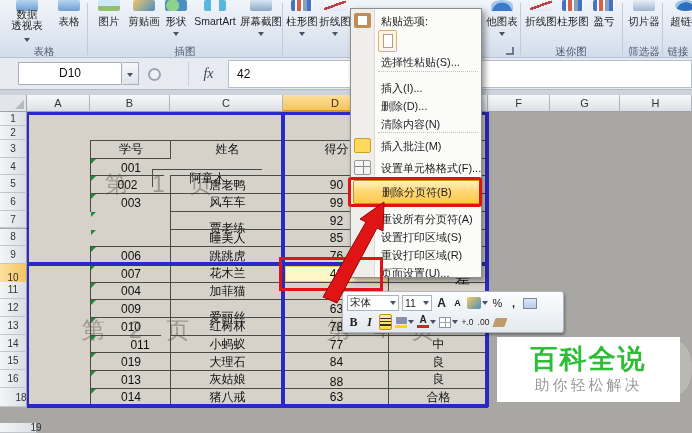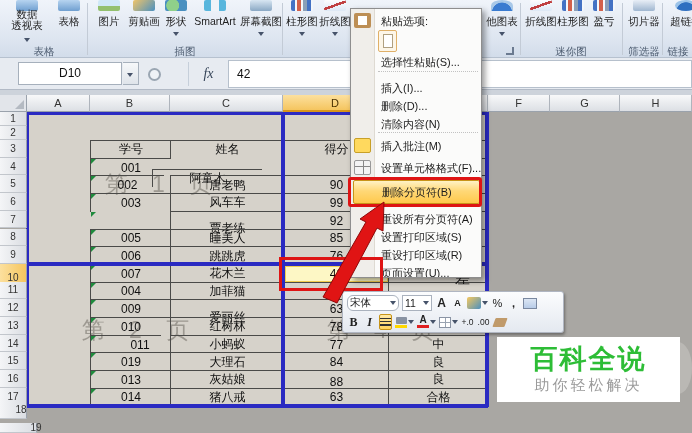--- a/index.html
+++ b/index.html
@@ -253,21 +253,21 @@
         <div class="mi">删除分页符(B)</div>
       </div>
       <div class="mi" style="top:202px;">重设所有分页符(A)</div>
       <div class="mi" style="top:220px;">设置打印区域(S)</div>
       <div class="mi" style="top:238px;">重设打印区域(R)</div>
       <div class="mi" style="top:256px;">页面设置(U)...</div>
     </div>
 
   <div id="minibar">
     <div class="mrow" style="top:2px;">
-      <div class="msel" style="width:52px;border-radius:6px;">
+      <div class="msel" style="width:52px;">
         <span>宋体</span>
         <span class="da2"></span>
       </div>
       <div class="msel" style="width:30px;">
         <span>11</span>
         <span class="da2"></span>
       </div>
       <div class="mbtn">
           <span style="font-size:12px;font-weight:bold;">A</span>
         </div>
@@ -358,21 +358,21 @@
     <div class="rowhdr" style="top:228.5px;height:17.69999999999999px;">8</div>
     <div class="rowhdr" style="top:246.2px;height:17.69999999999999px;">9</div>
     <div class="rowhdr sel" style="top:263.9px;height:29px;">10</div>
     <div class="rowhdr" style="top:281.6px;height:17.699999999999932px;">11</div>
     <div class="rowhdr" style="top:299.29999999999995px;height:17.700000000000045px;">12</div>
     <div class="rowhdr" style="top:317px;height:17.69999999999999px;">13</div>
     <div class="rowhdr" style="top:334.7px;height:17.69999999999999px;">14</div>
     <div class="rowhdr" style="top:352.4px;height:17.700000000000045px;">15</div>
     <div class="rowhdr" style="top:370.1px;height:17.699999999999932px;">16</div>
     <div class="rowhdr" style="top:387.79999999999995px;height:17.700000000000045px;">17</div>
-    <div class="rowhdr" style="top:401px;height:17.69999999999999px;padding-left:16px;">18</div>
+    <div class="rowhdr" style="top:389px;height:17.69999999999999px;padding-left:16px;">18</div>
     <div class="rowhdr" style="top:423.2px;height:9.800000000000011px;padding-left:36px;">19</div>
     <div class="wm" style="left:163px;top:184px;">第 1 页</div>
     <div class="wm" style="left:140px;top:330px;">第 2 页</div>
     <div class="wm" style="left:385px;top:330px;">第 4 页</div>
     <div class="tcell " style="left:90px;width:81px;top:140px;height:18.69999999999999px;">学号</div>
     <div class="tcell " style="left:170px;width:114px;top:140px;height:18.69999999999999px;">姓名</div>
     <div class="tcell " style="left:283px;width:106px;top:140px;height:18.69999999999999px;">得分</div>
     <div class="tcell rb" style="left:388px;width:101px;top:140px;height:18.69999999999999px;"></div>
     <div class="tcell " style="left:90px;width:81px;top:157.7px;height:18.700000000000017px;">001</div>
     <div class="tcell " style="left:152px;width:110px;top:157.7px;height:18.700000000000017px;margin-top:11px;">阿童木</div>
@@ -385,21 +385,20 @@
     <div class="gtri" style="left:91px;top:176.4px;"></div>
     <div class="tcell " style="left:90px;width:81px;top:193.1px;height:18.700000000000017px;">003</div>
     <div class="tcell " style="left:170px;width:114px;top:193.1px;height:18.700000000000017px;">风车车</div>
     <div class="tcell " style="left:283px;width:106px;top:193.1px;height:18.700000000000017px;">99</div>
     <div class="tcell rb" style="left:388px;width:101px;top:193.1px;height:18.700000000000017px;"></div>
     <div class="gtri" style="left:91px;top:194.1px;"></div>
     <div class="tcell " style="left:170px;width:114px;top:210.8px;height:34px;">贾老练</div>
     <div class="tcell " style="left:283px;width:106px;top:210.8px;height:18.69999999999999px;">92</div>
     <div class="tcell rb" style="left:388px;width:101px;top:210.8px;height:18.69999999999999px;"></div>
     <div class="gtri" style="left:91px;top:211.8px;"></div>
-    <div class="tcell " style="left:90px;width:81px;top:228.5px;height:18.69999999999999px;">005</div>
     <div class="tcell " style="left:170px;width:114px;top:228.5px;height:18.69999999999999px;">睡美人</div>
     <div class="tcell " style="left:283px;width:106px;top:228.5px;height:18.69999999999999px;">85</div>
     <div class="tcell rb" style="left:388px;width:101px;top:228.5px;height:18.69999999999999px;"></div>
     <div class="gtri" style="left:91px;top:229.5px;"></div>
     <div class="tcell " style="left:90px;width:81px;top:246.2px;height:18.69999999999999px;">006</div>
     <div class="tcell " style="left:170px;width:114px;top:246.2px;height:18.69999999999999px;">跳跳虎</div>
     <div class="tcell " style="left:283px;width:106px;top:246.2px;height:18.69999999999999px;">76</div>
     <div class="tcell rb" style="left:388px;width:101px;top:246.2px;height:18.69999999999999px;"></div>
     <div class="gtri" style="left:91px;top:247.2px;"></div>
     <div class="tcell " style="left:90px;width:81px;top:263.9px;height:18.700000000000045px;">007</div>

